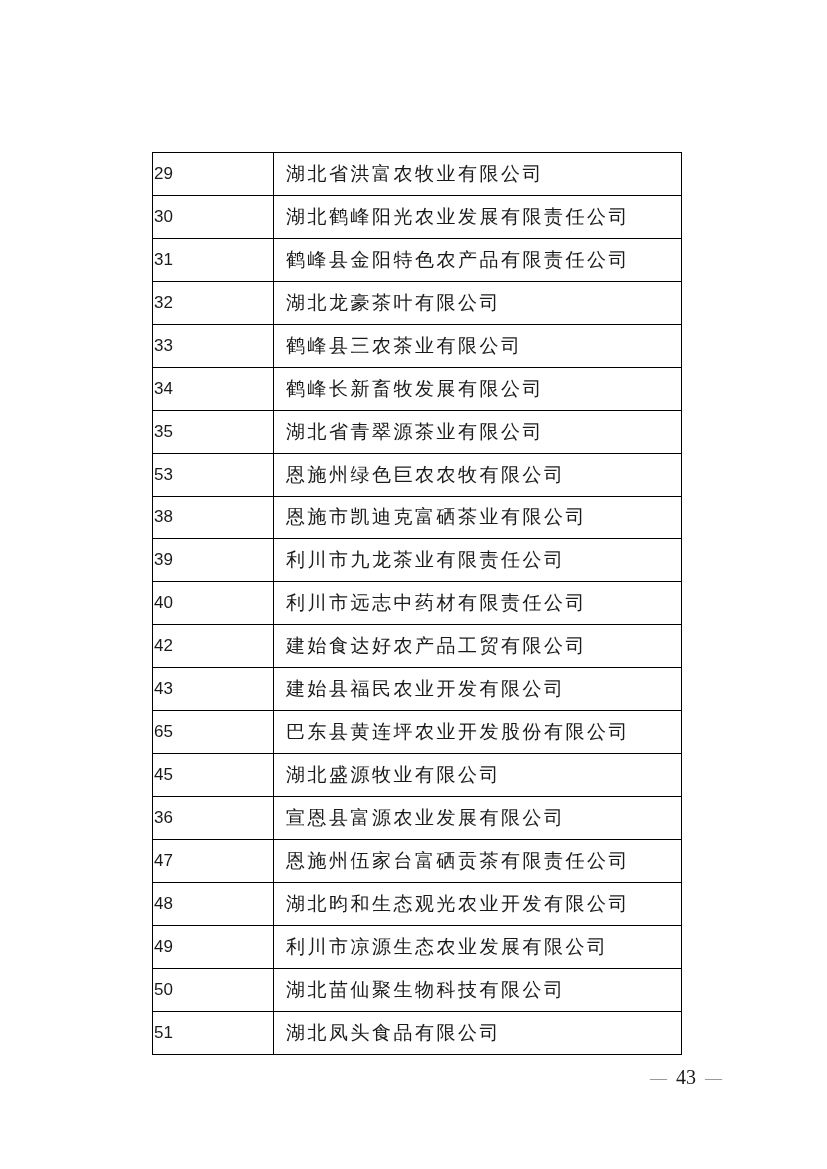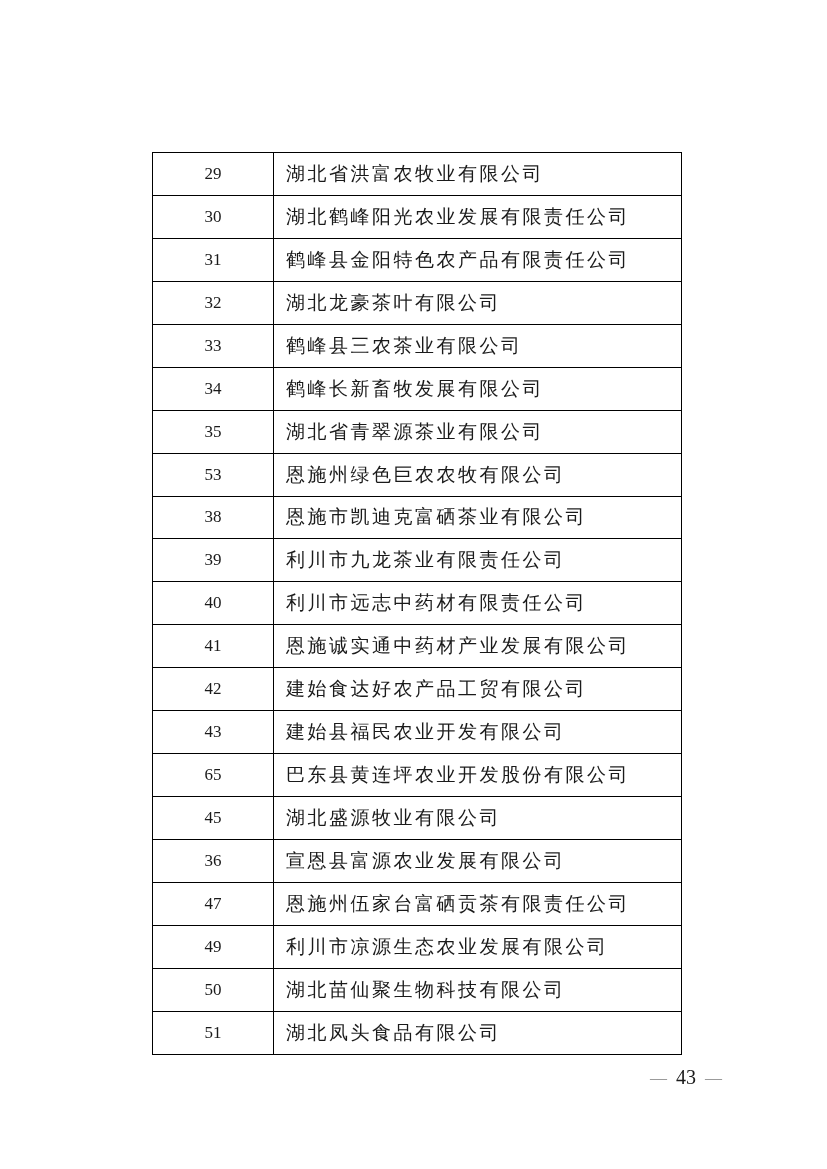--- a/index.html
+++ b/index.html
@@ -24,23 +24,23 @@
     table-layout: fixed;
   }
   .company-table td {
     border: 1.3px solid #000000;
     vertical-align: middle;
     overflow: hidden;
     white-space: nowrap;
   }
   .no-cell {
     width: 118px;
-    text-align: center;
+    text-align: left;
     font-size: 17px;
-    font-family: Liberation Serif, serif;
+    font-family: Liberation Sans, sans-serif;
   }
   .name-cell {
     padding-left: 12px;
     font-size: 19px;
     letter-spacing: 2.5px;
     font-family: "Liberation Serif", serif;
   }
   .page-footer {
     position: absolute;
     top: 1066px;
@@ -105,24 +105,20 @@
       </tr>
     <tr>
         <td class="no-cell">39</td>
         <td class="name-cell">利川市九龙茶业有限责任公司</td>
       </tr>
     <tr>
         <td class="no-cell">40</td>
         <td class="name-cell">利川市远志中药材有限责任公司</td>
       </tr>
     <tr>
-        <td class="no-cell">41</td>
-        <td class="name-cell">恩施诚实通中药材产业发展有限公司</td>
-      </tr>
-    <tr>
         <td class="no-cell">42</td>
         <td class="name-cell">建始食达好农产品工贸有限公司</td>
       </tr>
     <tr>
         <td class="no-cell">43</td>
         <td class="name-cell">建始县福民农业开发有限公司</td>
       </tr>
     <tr>
         <td class="no-cell">65</td>
         <td class="name-cell">巴东县黄连坪农业开发股份有限公司</td>
@@ -133,20 +129,24 @@
       </tr>
     <tr>
         <td class="no-cell">36</td>
         <td class="name-cell">宣恩县富源农业发展有限公司</td>
       </tr>
     <tr>
         <td class="no-cell">47</td>
         <td class="name-cell">恩施州伍家台富硒贡茶有限责任公司</td>
       </tr>
     <tr>
+        <td class="no-cell">48</td>
+        <td class="name-cell">湖北昀和生态观光农业开发有限公司</td>
+      </tr>
+    <tr>
         <td class="no-cell">49</td>
         <td class="name-cell">利川市凉源生态农业发展有限公司</td>
       </tr>
     <tr>
         <td class="no-cell">50</td>
         <td class="name-cell">湖北苗仙聚生物科技有限公司</td>
       </tr>
     <tr>
         <td class="no-cell">51</td>
         <td class="name-cell">湖北凤头食品有限公司</td>

